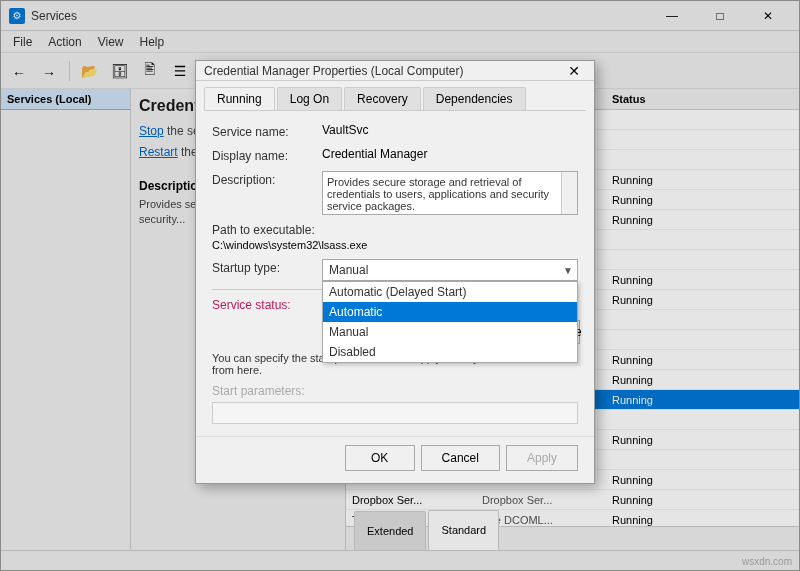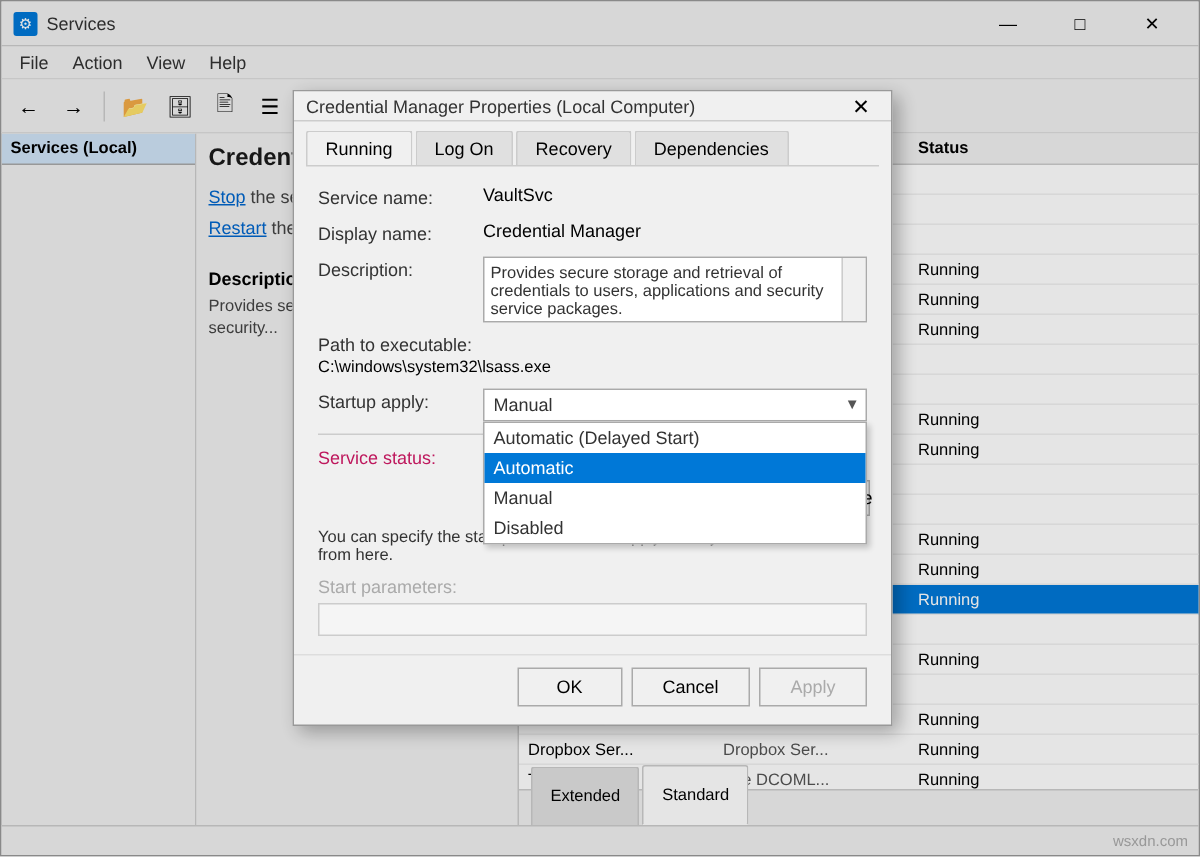--- a/index.html
+++ b/index.html
@@ -779,21 +779,21 @@
       </div>
 
       
       <div class="path-section">
         <div class="path-label">Path to executable:</div>
         <div class="path-value">C:\windows\system32\lsass.exe</div>
       </div>
 
       
       <div class="startup-row">
-        <span class="startup-label">Startup apply:</span>
+        <span class="startup-label">Startup type:</span>
         <div class="dropdown-container">
           <div class="dropdown-selected" id="startup-dropdown">
             <span>Manual</span>
             <span class="dropdown-arrow">▼</span>
           </div>
           <div class="dropdown-list" id="startup-options">
           <div class="dropdown-option">Automatic (Delayed Start)</div>
               <div class="dropdown-option selected">Automatic</div>
               <div class="dropdown-option">Manual</div>
               <div class="dropdown-option">Disabled</div>

